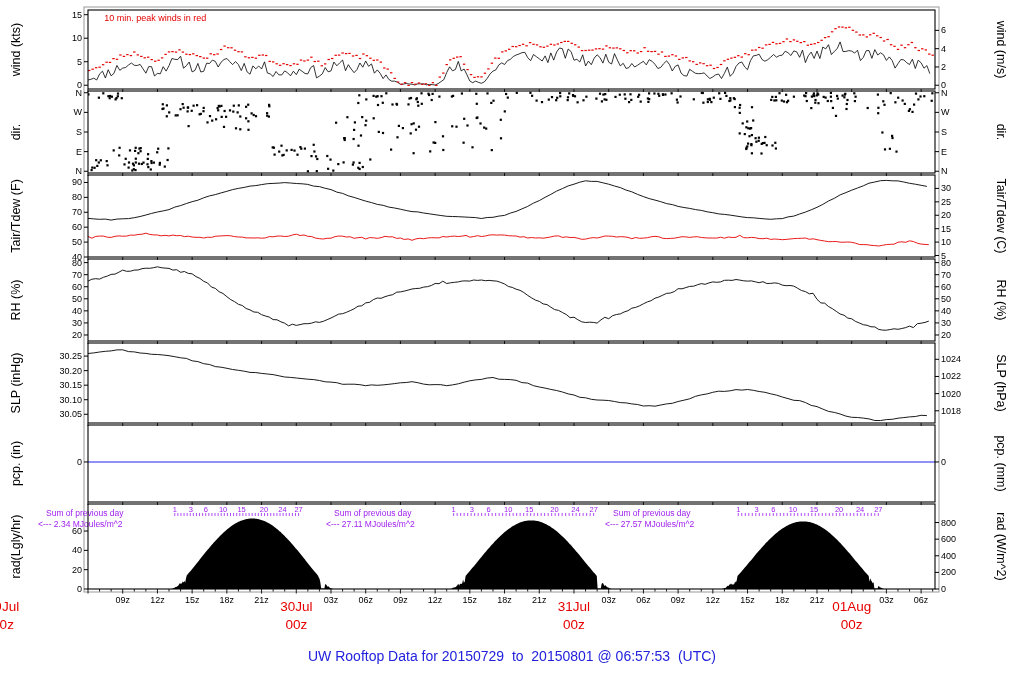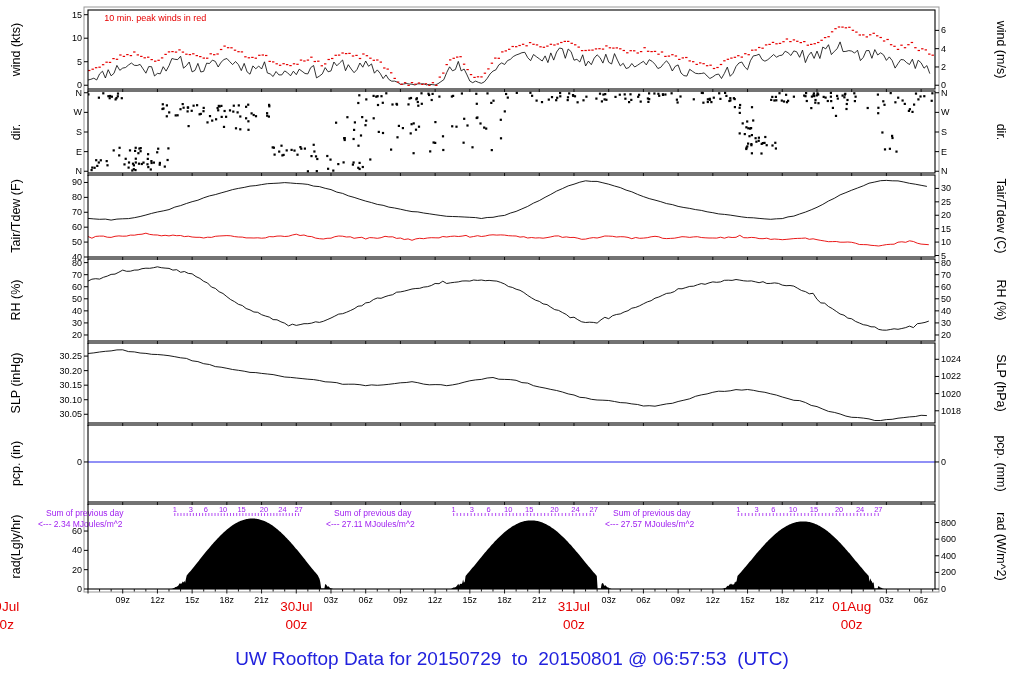--- a/index.html
+++ b/index.html
@@ -1,20 +1,20 @@
 <!DOCTYPE html>
 <html><head>
 <meta charset="utf-8">
 <style>
   html,body{margin:0;padding:0;background:#fff;}
   #figure{position:relative;width:1024px;height:700px;background:#fff;overflow:hidden;
           font-family:"Liberation Sans",sans-serif;}
   #plot{position:absolute;left:0;top:0;}
   #figure-title{position:absolute;left:0;right:0;top:648px;text-align:center;
-                font-size:19px;white-space:pre;}
+                font-size:14px;white-space:pre;}
 </style>
 </head>
 <body>
 
 <div id="figure">
   <svg id="plot" width="1024" height="700">
       <rect x="84" y="7" width="855" height="585" fill="none" stroke="#999999" stroke-width="1"></rect>
       <clipPath id="clip-wind">
         <rect x="88" y="10" width="847" height="79"></rect>
       </clipPath>

